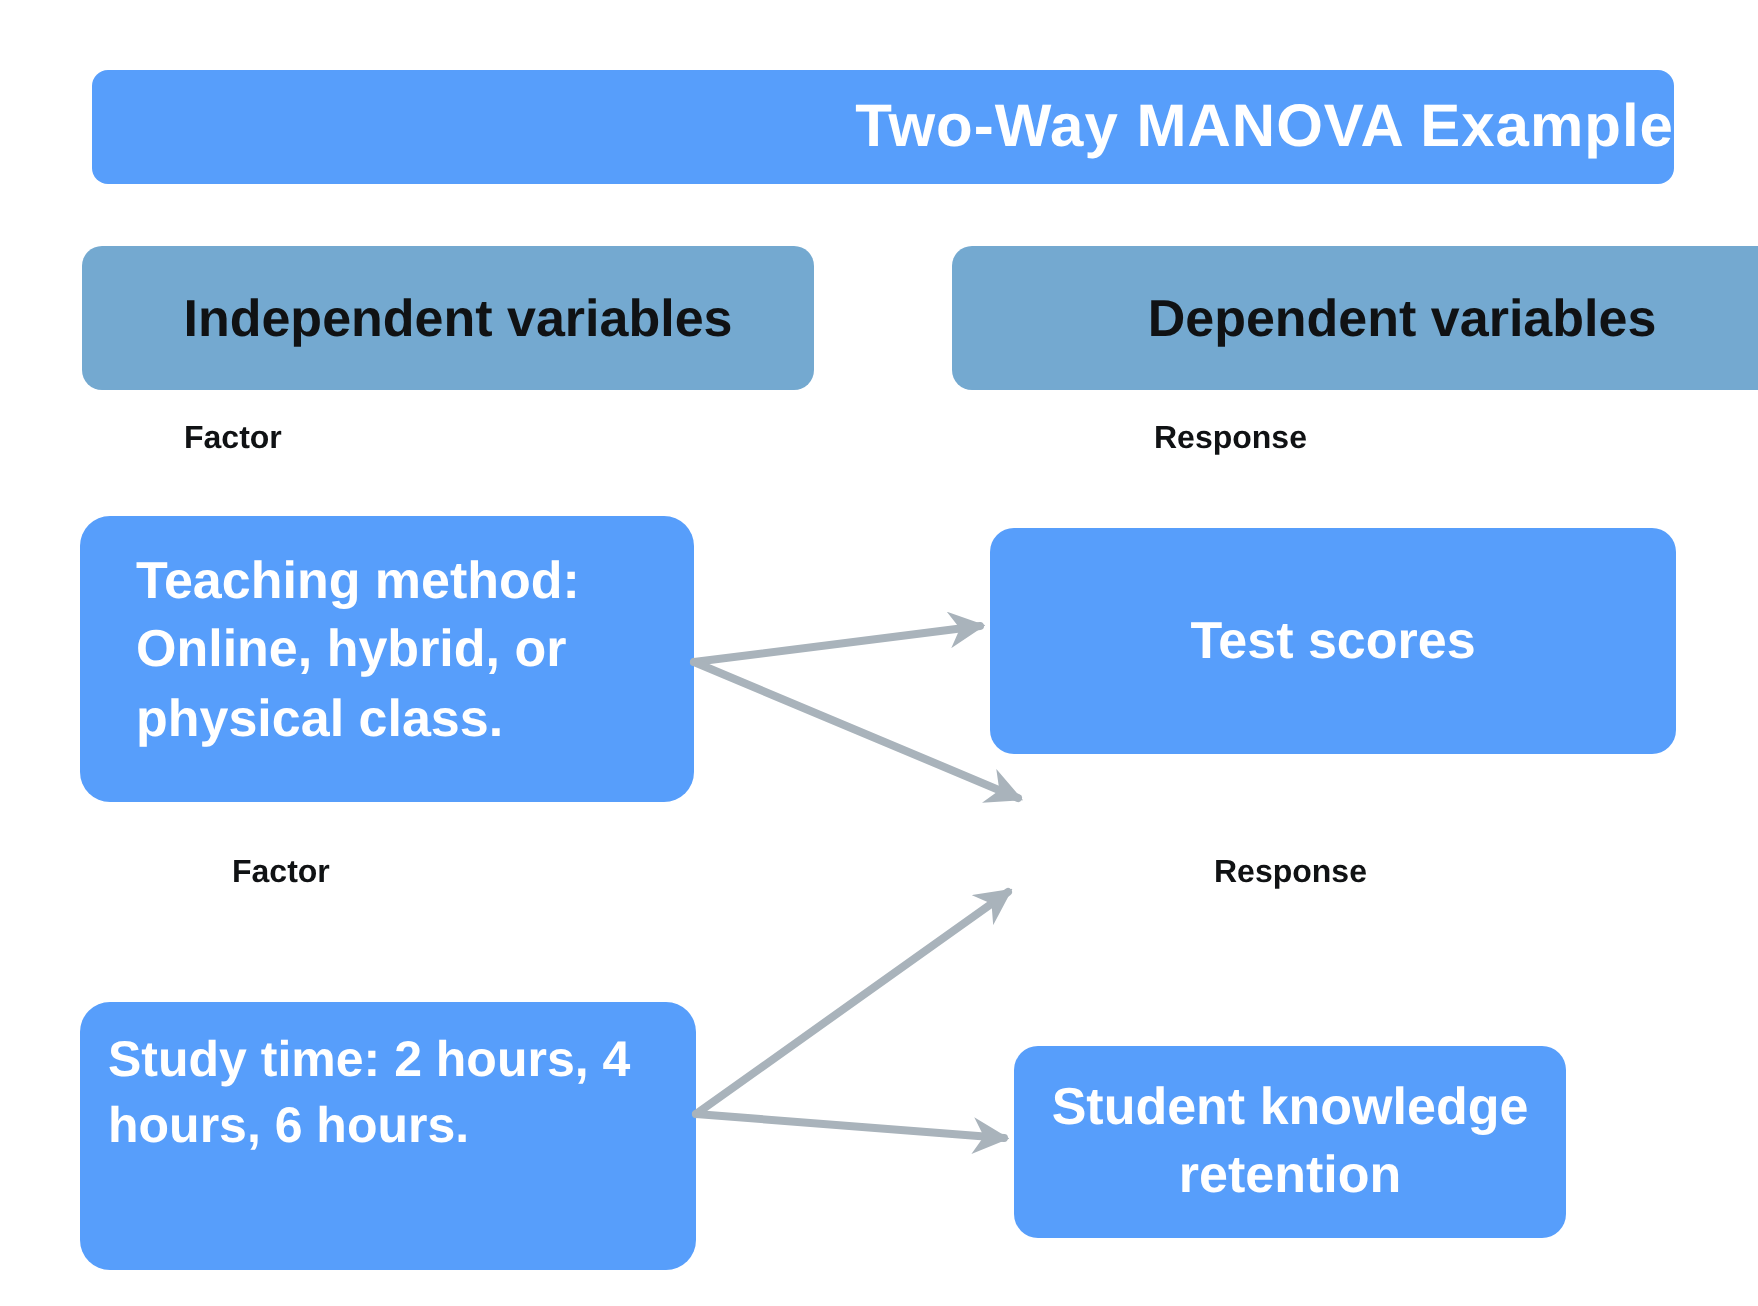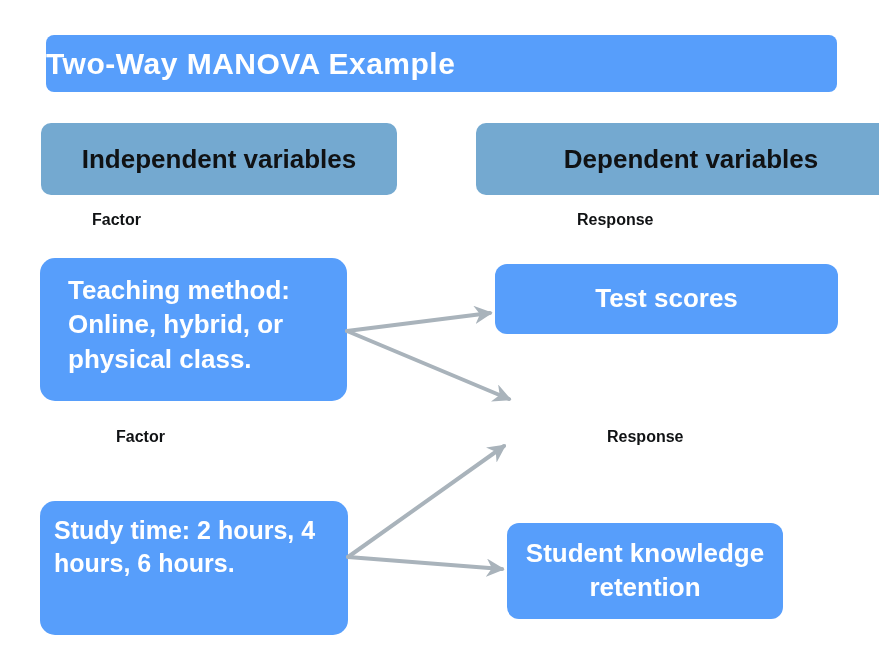--- a/index.html
+++ b/index.html
@@ -4,28 +4,28 @@
 <style>
   html,body{margin:0;padding:0;background:#ffffff;}
   .canvas{
     position:relative;width:879px;height:653px;overflow:hidden;
     background:var(--background,#ffffff);
     font-family:"Liberation Sans",sans-serif;
   }
   .banner{
     position:absolute;left:46px;top:35px;width:791px;height:57px;
     background:var(--primary-blue,#579EFB);border-radius:8px;
-    display:flex;align-items:center;justify-content:flex-start;
+    display:flex;align-items:center;justify-content:flex-end;
     color:var(--box-text,#fff);font-size:30px;font-weight:bold;letter-spacing:.5px;
   }
   .hdr{
     position:absolute;top:123px;height:72px;
     background:var(--header-blue,#74A9D0);border-radius:10px;
     display:flex;align-items:center;justify-content:center;
-    color:var(--label-text,#101214);font-size:26px;font-weight:bold;
+    color:var(--label-text,#101214);font-size:26px;font-weight:bold;padding-left:10px;
   }
   .hdr-left{left:41px;width:356px;}
   .hdr-right{left:476px;width:430px;}
   .lbl{
     position:absolute;font-size:16px;font-weight:bold;
     color:var(--label-text,#101214);white-space:nowrap;
   }
   #factor1{left:92px;top:211px;}
   #response1{left:577px;top:211px;}
   #factor2{left:116px;top:428px;}
@@ -36,21 +36,21 @@
     box-sizing:border-box;line-height:1.32;
   }
   #teaching-box{left:40px;top:258px;width:307px;height:143px;font-size:26px;padding:15px 28px;}
   #study-box{left:40px;top:501px;width:308px;height:134px;font-size:25px;padding:13px 14px;}
   .resp-box{
     position:absolute;background:var(--primary-blue,#579EFB);
     color:var(--box-text,#fff);font-weight:bold;font-size:26px;border-radius:12px;
     display:flex;align-items:center;justify-content:center;text-align:center;
     line-height:1.3;box-sizing:border-box;padding:8px 14px;
   }
-  #test-box{left:495px;top:264px;width:343px;height:70px;}
+  #test-box{left:495px;top:264px;width:343px;height:113px;}
   #student-box{left:507px;top:523px;width:276px;height:96px;}
   svg.arrows{position:absolute;left:0;top:0;width:879px;height:653px;pointer-events:none;}
   line.arrow{stroke:var(--arrow-gray,#A9B3BB);stroke-width:4;stroke-linecap:round;}
   .arrowhead{fill:var(--arrow-gray,#A9B3BB);}
 </style>
 </head>
 <body>
 
 <div class="canvas">
 

